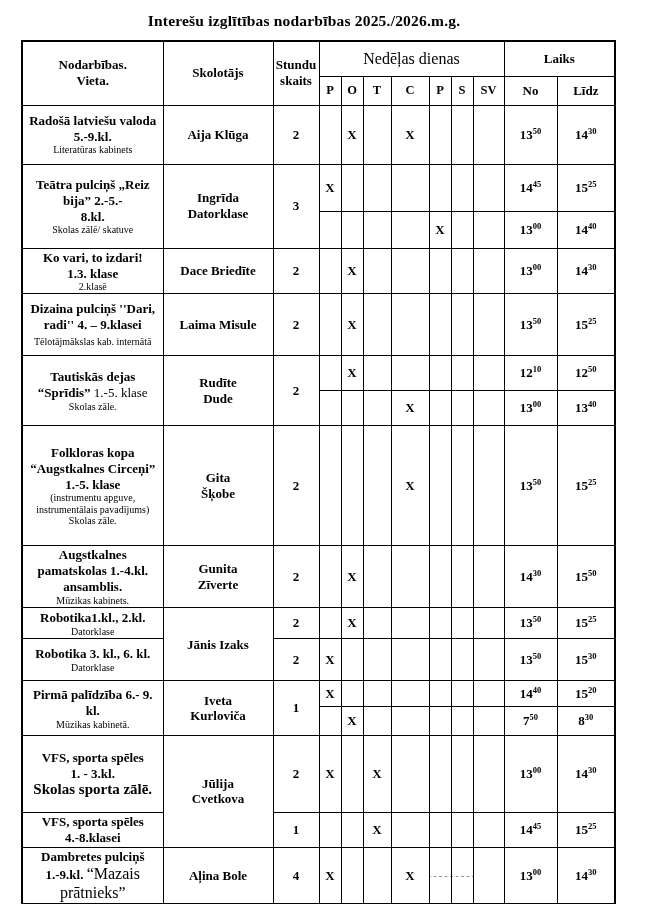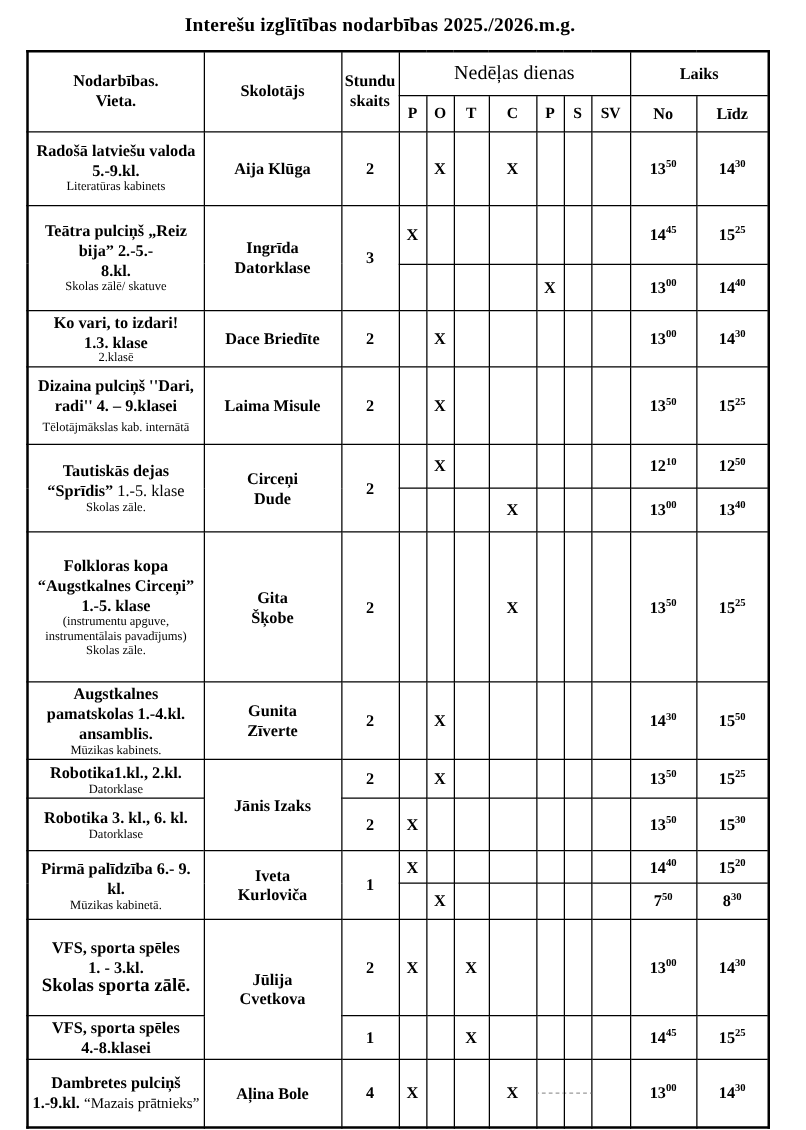--- a/index.html
+++ b/index.html
@@ -25,21 +25,21 @@
   th.dl{font-size:12.5px;padding:0;}
   .line{display:block;}
   .name span:empty{display:none;}
   .nb{font-weight:bold;line-height:1.18;}
   .nb2{display:block;font-weight:bold;line-height:1.18;}
   .nr{font-weight:normal;line-height:1.18;}
   .ns{display:block;font-weight:normal;font-size:10px;line-height:1.15;}
   .inline-s .ns{display:inline;}
   .sb .ns{font-weight:bold;font-size:15px;text-align:center;}
   .left{text-align:left;padding-left:5px;}
-  .left .nr{font-size:12px;}
+  .left .nr{font-size:16px;}
   .t{font-weight:bold;line-height:1.2;}
   .h{font-weight:bold;}
   .d{font-weight:bold;padding:0;}
   .time{font-weight:bold;white-space:nowrap;}
   .time sup{font-size:8.5px;font-weight:bold;line-height:0;vertical-align:super;}
   td.dash{position:relative;}
   td.dash::after{
     content:"";position:absolute;left:-2px;right:-2px;top:50%;
     border-top:1px dashed #999;
   }
@@ -184,21 +184,21 @@
     <td class="time"><span>15</span><sup>25</sup></td>
   </tr>
 
   <tr style="height:35px">
     <td class="name" rowspan="2">
       <span class="nb">Tautiskās dejas “Sprīdis”</span>
       <span class="nr">1.-5. klase</span>
       <span class="ns">Skolas zāle.</span>
     </td>
     <td class="t" rowspan="2">
-      <span class="line">Circeņi</span>
+      <span class="line">Rudīte</span>
       <span class="line">Dude</span>
     </td>
     <td class="h" rowspan="2">2</td>
     <td class="d"></td>
     <td class="d">X</td>
     <td class="d"></td>
     <td class="d"></td>
     <td class="d"></td>
     <td class="d"></td>
     <td class="d"></td>

